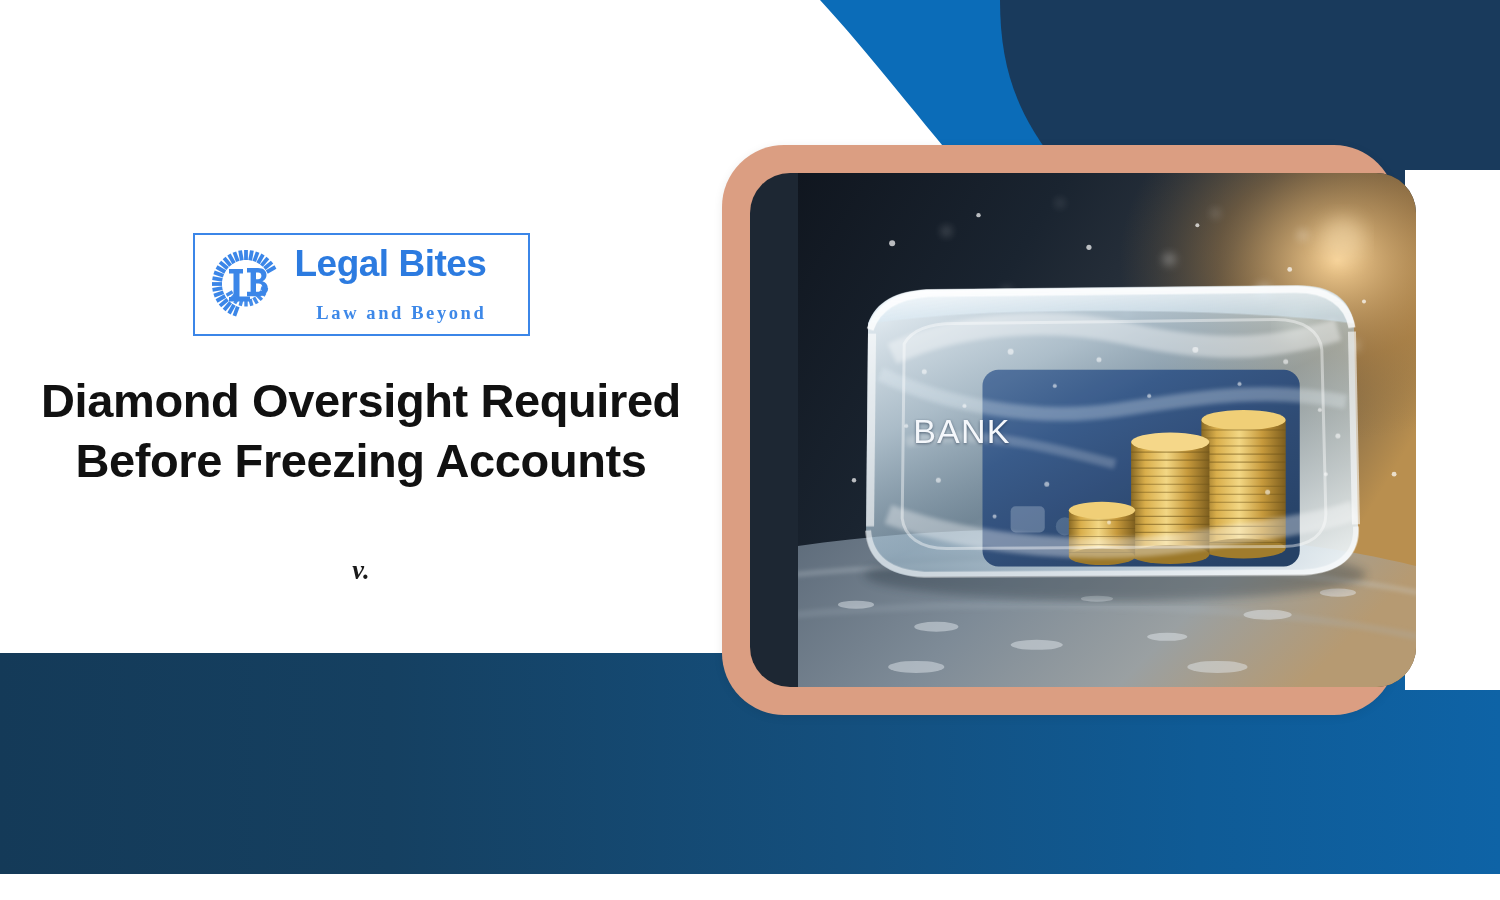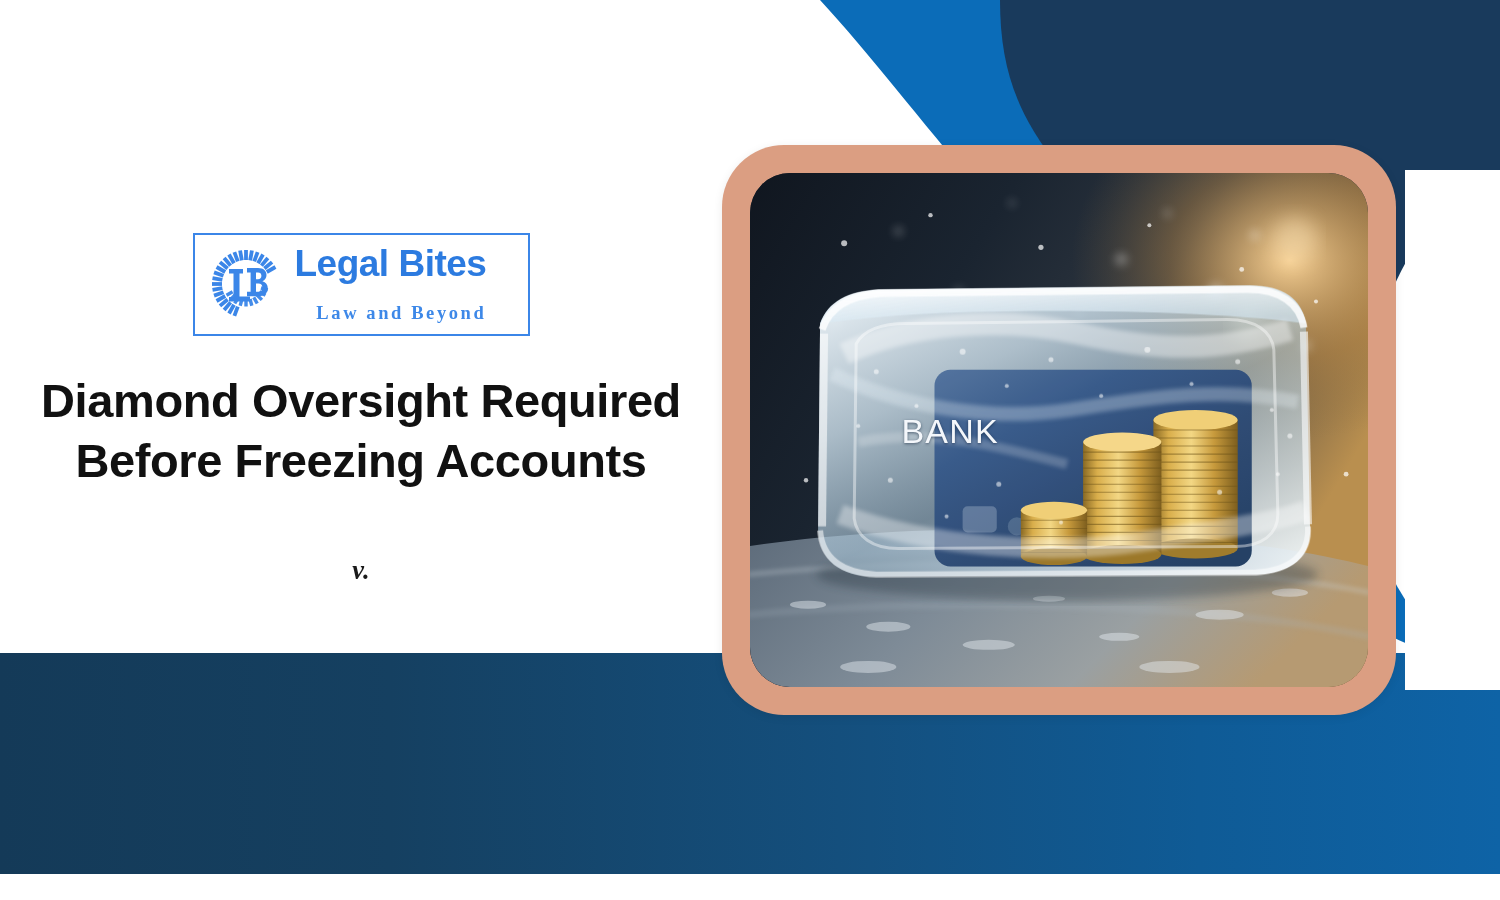--- a/index.html
+++ b/index.html
@@ -147,20 +147,21 @@
     box-sizing: border-box;
     box-shadow: 0 2px 10px rgba(0,0,0,0.08);
   }
   .photo {
     position: relative;
     width: 100%;
     height: 100%;
     border-radius: 40px;
     overflow: hidden;
     background: #1d2733;
+    padding-left: 48px;
   }
   .photo svg { display: block; width: 100%; height: 100%; }
 
   .bank-label {
     position: absolute;
     left: 24.5%;
     top: 46.5%;
     font-family: "Liberation Sans", sans-serif;
     font-size: 34px;
     letter-spacing: 1.2px;

